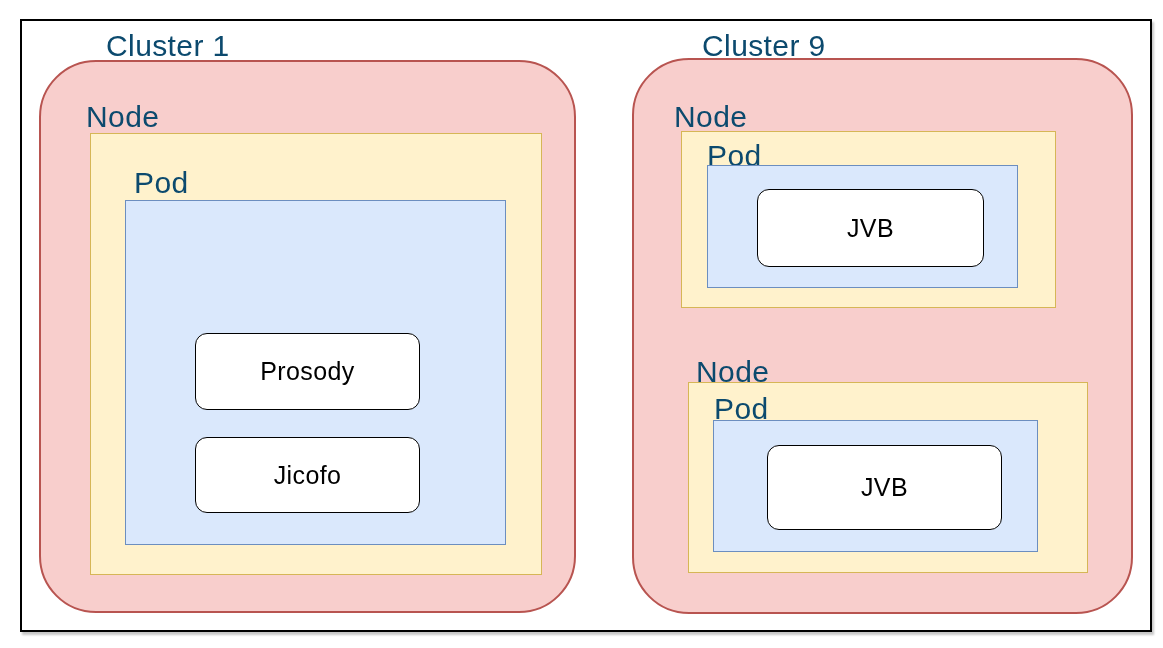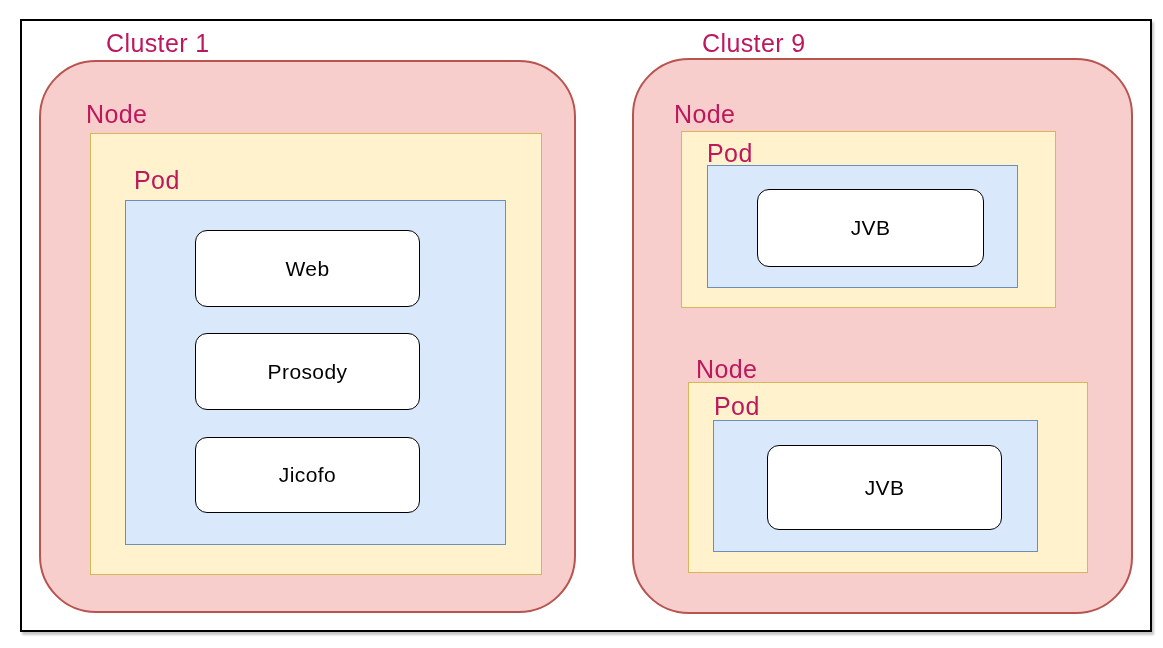--- a/index.html
+++ b/index.html
@@ -19,22 +19,22 @@
 
   .outer-frame {
     left: 20px; top: 19px;
     width: 1132px; height: 613px;
     border: 2px solid #000000;
     background: #ffffff;
     box-shadow: 2px 3px 2px rgba(0,0,0,0.22);
   }
 
   .diagram-label {
-    color: #be185d;
-    font-size: 25px;
+    color: #0c4a6e;
+    font-size: 30px;
     letter-spacing: 0.4px;
     line-height: 1.15;
     white-space: nowrap;
   }
 
   .node-rect {
     background: #f8cecc;
     border: 2px solid #b85450;
     border-radius: 57px;
   }
@@ -47,21 +47,21 @@
     border: 1.5px solid #6c8ebf;
   }
   .container-box {
     background: #ffffff;
     border: 1.6px solid #000000;
     border-radius: 12px;
     display: flex;
     align-items: center;
     justify-content: center;
     color: #000000;
-    font-size: 21px;
+    font-size: 25px;
     letter-spacing: 0.4px;
   }
 
   
   .c1-node   { left: 39px;  top: 60px;  width: 537px; height: 553px; }
   .c1-pod    { left: 90px;  top: 133px; width: 452px; height: 442px; }
   .c1-group  { left: 125px; top: 200px; width: 381px; height: 345px; }
   .c1-web    { left: 195px; top: 230px; width: 225px; height: 77px; }
   .c1-prosody{ left: 195px; top: 333px; width: 225px; height: 77px; }
   .c1-jicofo { left: 195px; top: 437px; width: 225px; height: 76px; }
@@ -97,21 +97,20 @@
   <div class="abs node-rect c1-node"></div>
 
   <div class="abs diagram-label c1-node-label">Node</div>
 
   <div class="abs pod-rect c1-pod"></div>
 
   <div class="abs diagram-label c1-pod-label">Pod</div>
 
   <div class="abs workload-rect c1-group"></div>
 
-  <div class="abs container-box c1-web">Web</div>
 
   <div class="abs container-box c1-jicofo">Jicofo</div>
 
   <div class="abs container-box c1-prosody">Prosody</div>
 
   <div class="abs diagram-label c2-cluster-label">Cluster 9</div>
 
   <div class="abs node-rect c2-node"></div>
 
   <div class="abs diagram-label c2-node1-label">Node</div>

